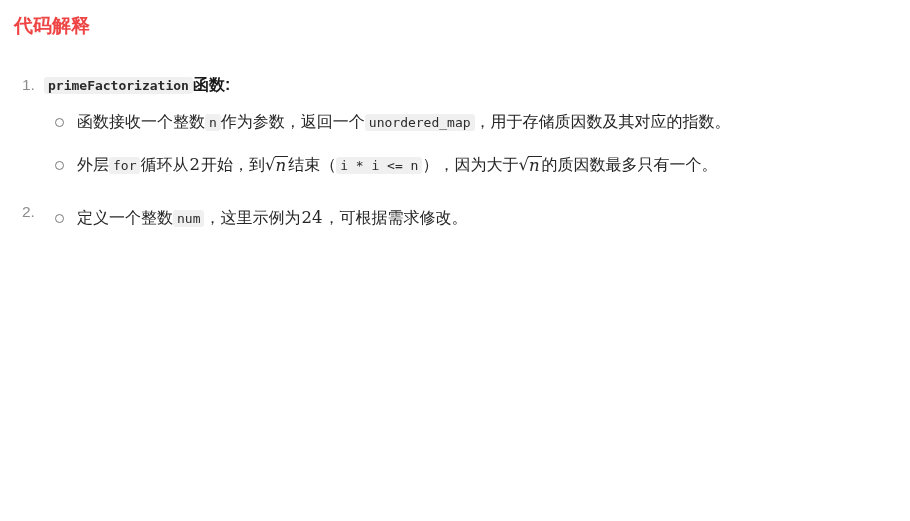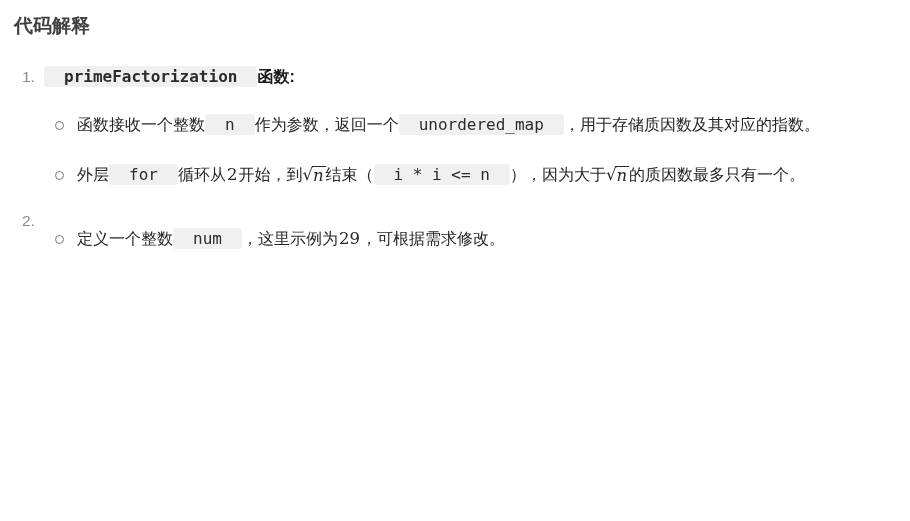--- a/index.html
+++ b/index.html
@@ -3,42 +3,42 @@
 <meta charset="utf-8">
 <style>
   html,body{margin:0;padding:0;background:#ffffff;}
   .page{
     width:910px;height:521px;box-sizing:border-box;
     padding:12px 22px 0 14px;overflow:hidden;
     font-family:"Liberation Sans","DejaVu Sans",sans-serif;
     color:#262626;background:#ffffff;
   }
   .title{
-    font-size:19px;font-weight:700;color:#404040;
-    margin:2px 0 24px 0;line-height:1.25;
+    font-size:19px;font-weight:700;color:#ef4444;
+    margin:2px 0 32px 0;line-height:1.25;
   }
   .olist{margin:0;padding:0 0 0 8px;}
   .oli{display:flex;margin:0 0 6px 0;}
   .oli-marker{
     color:#8c8c8c;font-size:15.5px;line-height:30px;
     width:18px;flex-shrink:0;margin-right:4px;
   }
   .oli-body{flex:1;min-width:0;}
   .oli-head{font-size:16px;line-height:30px;font-weight:700;color:#1a1a1a;}
   .bullets{margin-top:3px;}
-  .bullet{display:flex;margin:16px 0 8px 0;font-size:16px;line-height:34px;}
+  .bullet{display:flex;margin:4px 0 8px 0;font-size:16px;line-height:34px;}
   .bullet-dot{
     width:7px;height:7px;border:1.2px solid #777777;border-radius:50%;
     background:#ffffff;flex-shrink:0;margin:13px 13px 0 11px;
   }
   .bullet-text{flex:1;min-width:0;color:#262626;}
   code.ic{
     font-family:"DejaVu Sans Mono","Liberation Mono",monospace;
-    font-size:16px;background:#f0f0f0;border-radius:3px;
-    padding:1px 20px;color:#2b2b2b;white-space:nowrap;
+    font-size:13px;background:#f0f0f0;border-radius:3px;
+    padding:1px 4px;color:#2b2b2b;white-space:nowrap;
   }
   .oli-head code.ic{font-weight:700;}
   .mnum{
     font-family:"DejaVu Serif","Liberation Serif",serif;
     font-size:16.5px;padding:0 1px;
   }
   .sqrt{
     font-family:"DejaVu Serif","Liberation Serif",serif;
     font-size:16.5px;white-space:nowrap;
   }
@@ -70,19 +70,19 @@
             </div>
           </div>
         </div>
       </div>
       <div class="oli">
         <div class="oli-marker">2.</div>
         <div class="oli-body">
           <div class="bullets">
             <div class="bullet">
               <span class="bullet-dot"></span>
-              <div class="bullet-text">定义一个整数<code class="ic">num</code>，这里示例为<span class="mnum">29</span>，可根据需求修改。</div>
+              <div class="bullet-text">定义一个整数<code class="ic">num</code>，这里示例为<span class="mnum">24</span>，可根据需求修改。</div>
             </div>
           </div>
         </div>
       </div>
     </div>
 </div>
 
 </body></html>

